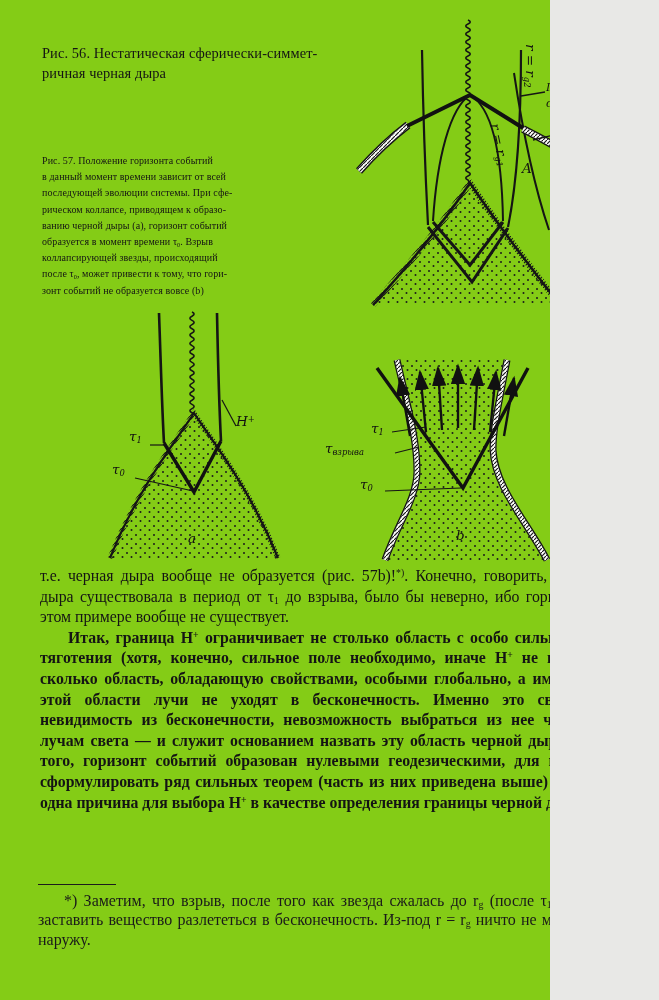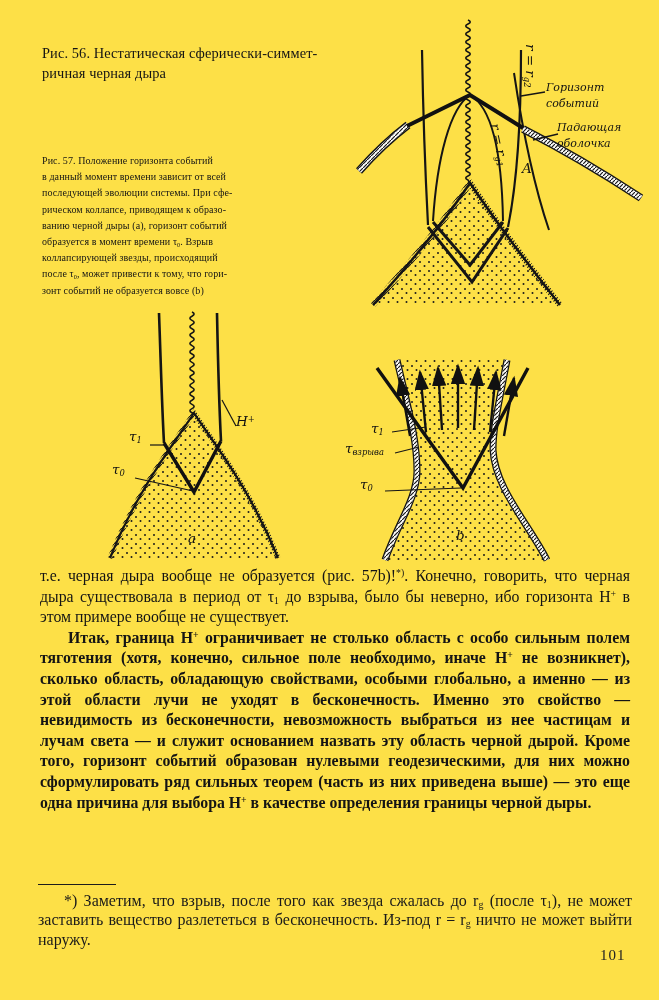--- a/index.html
+++ b/index.html
@@ -1,18 +1,18 @@
 <!DOCTYPE html>
 <html lang="ru"><head>
 <meta charset="utf-8">
 <style>
   html,body{margin:0;padding:0;background:#e8e8e6;}
   .page{
-    position:relative; width:659px; height:1000px;
-    background:#fde047; color:#161616; overflow:hidden;
+    position:relative; width:550px; height:1000px;
+    background:#84cc16; color:#161616; overflow:hidden;
     font-family:"Liberation Serif","DejaVu Serif",serif;
   }
   .abs{position:absolute;}
   .caption{
     font-size:10px; line-height:16.2px; letter-spacing:.1px;
     text-align:left; color:#141414;
   }
   .caption-56{font-size:14.4px; line-height:19.5px;}
   .bodytext{
     font-size:15.8px; line-height:20.6px; text-align:justify;
@@ -165,21 +165,21 @@
     </g>
 
     <path d="M39,40 L125,160 L190,40" fill="none" stroke="#111" stroke-width="3.4" stroke-linejoin="miter"></path>
 
     <path d="M54,104 L88,99" stroke="#151515" stroke-width="1.2" fill="none"></path>
     <path d="M57,125 L81,119" stroke="#151515" stroke-width="1.2" fill="none"></path>
     <path d="M47,163 L123,160" stroke="#151515" stroke-width="1.2" fill="none"></path>
   </svg>
 
   <div class="abs fig-label math" style="left:371px; top:421px;">τ<sub>1</sub></div>
-  <div class="abs fig-label math" style="left:345px; top:441px;font-style:italic;">τ<sub>взрыва</sub></div>
+  <div class="abs fig-label math" style="left:325px; top:441px;font-style:italic;">τ<sub>взрыва</sub></div>
   <div class="abs fig-label math" style="left:360px; top:477px;">τ<sub>0</sub></div>
   <div class="abs fig-label math panel-letter" style="left:456px; top:528px;">b</div>
 
   <div class="abs bodytext" style="left:40px; top:566px; width:590px;">
     <p>т.е. черная дыра вообще не образуется (рис. 57b)!<sup>*)</sup>. Конечно, говорить, что черная дыра существовала в период от τ<sub>1</sub> до взрыва, было бы неверно, ибо горизонта H<sup>+</sup> в этом примере вообще не существует.</p>
     <p class="indent">Итак, граница H<sup>+</sup> ограничивает не столько область с особо сильным полем тяготения (хотя, конечно, сильное поле необходимо, иначе H<sup>+</sup> не возникнет), сколько область, обладающую свойствами, особыми глобально, а именно — из этой области лучи не уходят в бесконечность. Именно это свойство — невидимость из бесконечности, невозможность выбраться из нее частицам и лучам света — и служит основанием назвать эту область черной дырой. Кроме того, горизонт событий образован нулевыми геодезическими, для них можно сформулировать ряд сильных теорем (часть из них приведена выше) — это еще одна причина для выбора H<sup>+</sup> в качестве определения границы черной дыры.</p>
   </div>
 
   <div class="abs footnote-rule" style="left:38px; top:884px; width:78px;"></div>
   <div class="abs footnote" style="left:38px; top:891px; width:594px;">

